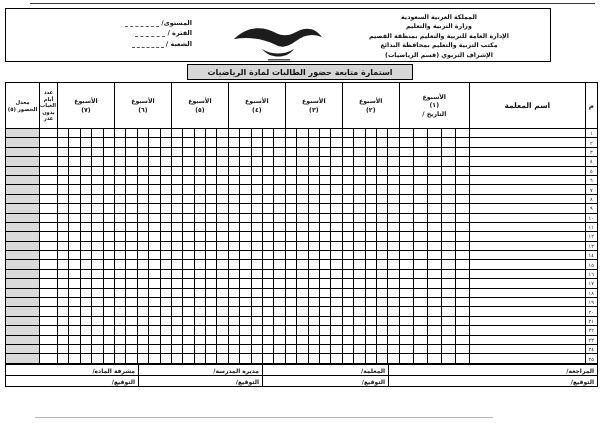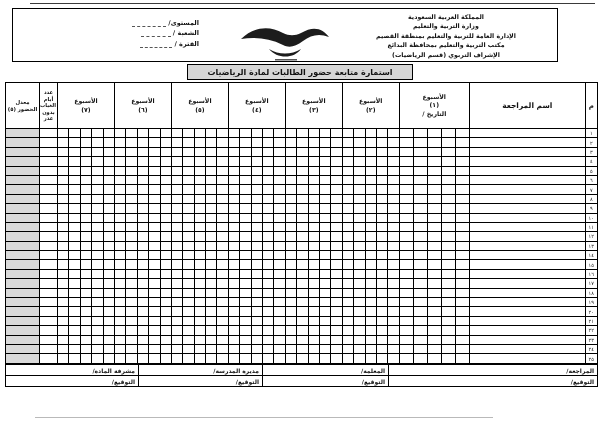--- a/index.html
+++ b/index.html
@@ -2,21 +2,21 @@
 <html lang="ar"><head>
 <meta charset="utf-8">
 <style>
   html,body{margin:0;padding:0;}
   body{width:600px;height:423px;background:#ffffff;position:relative;
        font-family:"DejaVu Sans", sans-serif;color:#111;overflow:hidden;}
   .rule{position:absolute;height:1px;background:#3a3a3a;}
   .rule.bottom{background:#b9b9b9;}
 
   
-  .letterhead{position:absolute;left:12px;top:8px;width:546px;height:54px;
+  .letterhead{position:absolute;left:5px;top:8px;width:546px;height:54px;
       border:1.5px solid #000;box-sizing:border-box;background:#fff;}
   .ministry{position:absolute;right:2px;top:3px;width:218px;text-align:center;
       direction:rtl;font-size:6.3px;font-weight:bold;line-height:9.4px;}
   .logo{position:absolute;left:50%;top:13px;transform:translateX(-50%);}
   .fields{position:absolute;left:18px;top:7px;width:168px;direction:rtl;
       font-size:6.5px;font-weight:bold;}
   .field{display:flex;align-items:flex-end;height:10.6px;direction:rtl;}
   .field .lbl{white-space:nowrap;}
   .blank{display:inline-block;border-bottom:1px dashed #555;height:6px;margin-right:2px;}
   .field:nth-child(1) .blank{width:34px;}
@@ -78,25 +78,25 @@
       <rect x="36" y="37" width="22" height="1.5" fill="#555"></rect>
     </svg>
   </div>
 
   <div class="fields">
     <div class="field">
       <span class="lbl">المستوى/</span>
       <span class="blank"></span>
     </div>
     <div class="field">
-      <span class="lbl">الشعبة /</span>
+      <span class="lbl">الفترة /</span>
       <span class="blank"></span>
     </div>
     <div class="field">
-      <span class="lbl">الفترة /</span>
+      <span class="lbl">الشعبة /</span>
       <span class="blank"></span>
     </div>
   </div>
 </div>
 
 <div class="title-bar">استمارة متابعة حضور الطالبات لمادة الرياضيات</div>
 
 <table class="main-table">
   <colgroup>
       <col style="width: 12px;">
@@ -135,21 +135,21 @@
       <col style="width: 11.4px;">
       <col style="width: 11.4px;">
       <col style="width: 11.4px;">
       <col style="width: 11.4px;">
       <col style="width: 18px;">
       <col style="width: 34px;">
     </colgroup>
   <thead>
       <tr>
         <th class="serial-h">م</th>
-        <th class="name-h">اسم المراجعة</th>
+        <th class="name-h">اسم المعلمة</th>
         <th class="week-h" colspan="5">
           <div>الأسبوع</div>
           <div>(١)</div>
           <div>التاريخ /</div>
         </th>
         <th class="week-h" colspan="5">
           <div>الأسبوع</div>
           <div>(٢)</div>
         </th>
         <th class="week-h" colspan="5">

